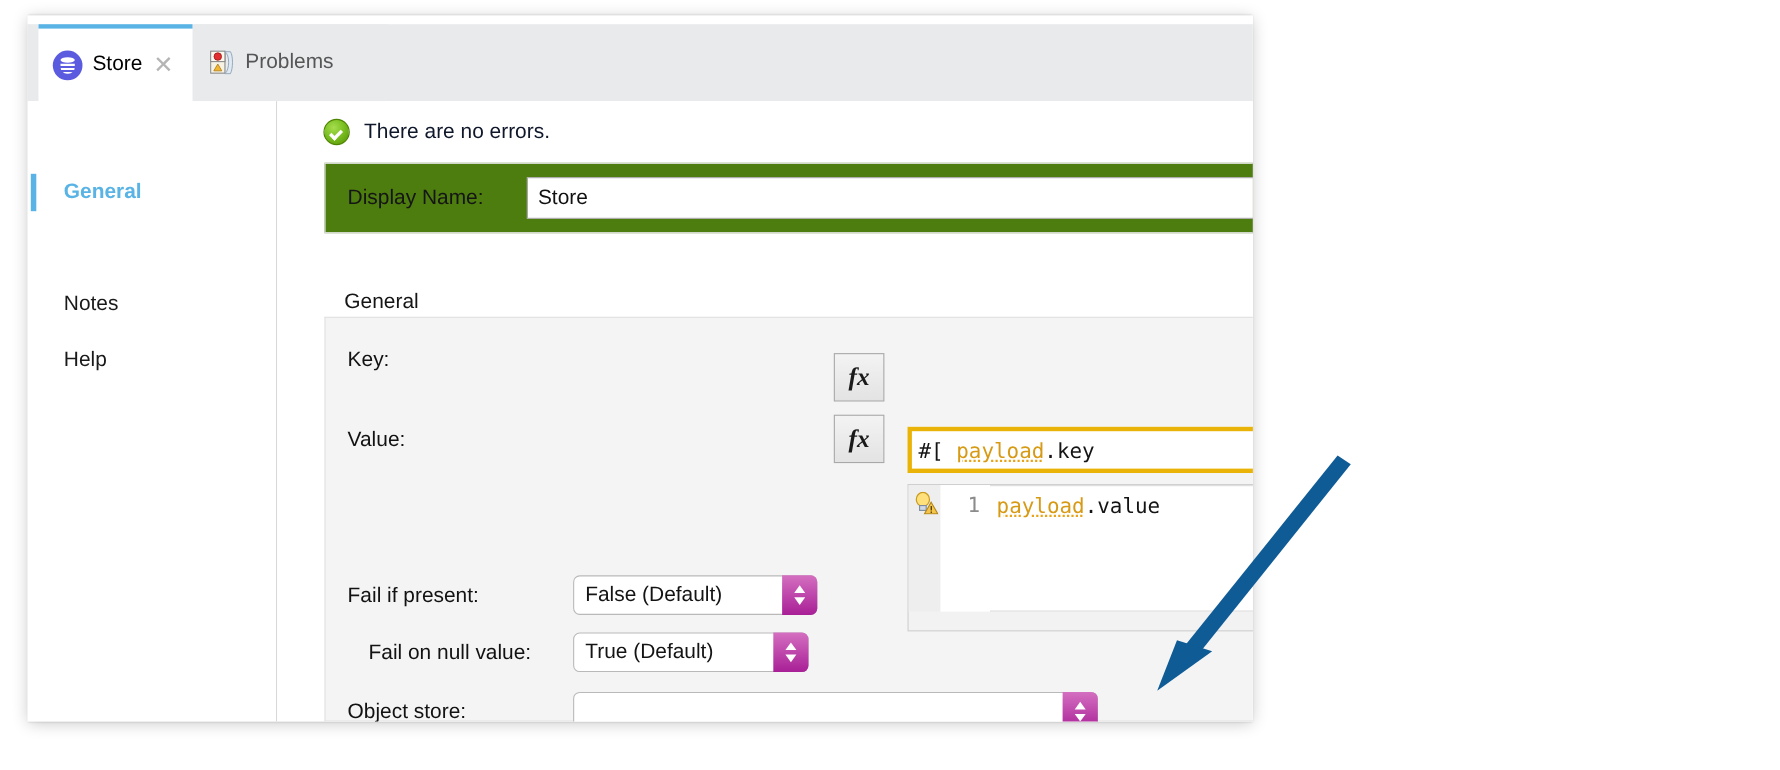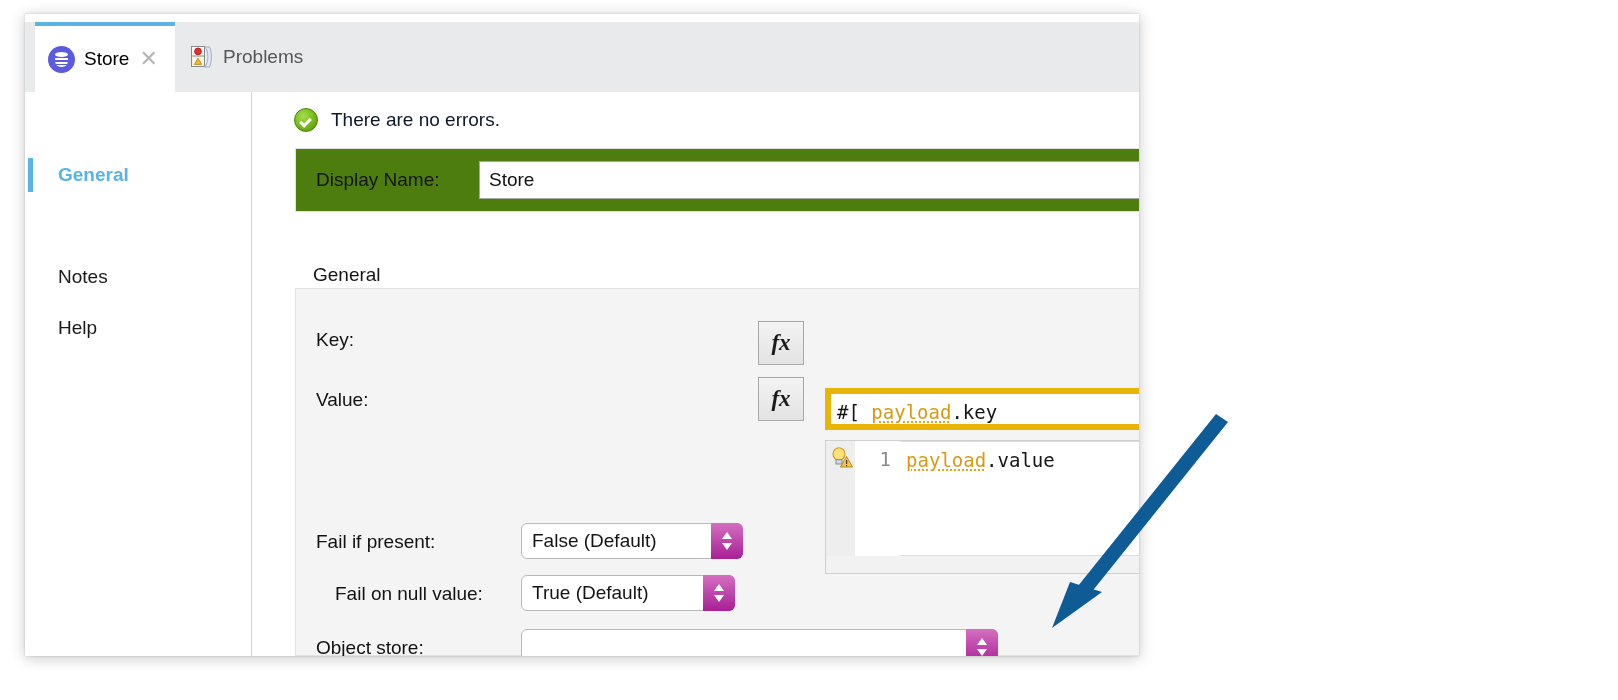--- a/index.html
+++ b/index.html
@@ -134,21 +134,21 @@
     position:absolute;width:46px;height:44px;
     background:linear-gradient(#f3f3f3,#e3e3e3);
     border:1px solid #a8a8a8;box-sizing:border-box;
     display:flex;align-items:center;justify-content:center;
     font-family:"Liberation Serif",serif;font-style:italic;
     font-size:23px;color:#1a1a1a;font-weight:bold;
   }
   
   #key-wrap{
     position:absolute;left:573px;top:296px;width:487px;height:42px;
-    border:6px solid #eab308;background:#ffffff;box-sizing:border-box;
+    border:4px solid #eab308;background:#ffffff;box-sizing:border-box;
   }
   #key-text{
     position:absolute;left:6px;top:7px;font-family:"DejaVu Sans Mono","Liberation Mono",monospace;
     font-size:19px;white-space:pre;
   }
   .hl-token{color:#d79a15;text-decoration:underline;text-decoration-style:dotted;
     text-decoration-color:#e8a317;text-underline-offset:3px;}
   .plain-token{color:#141414;}
   
   #val-outer{
@@ -238,21 +238,21 @@
 
     <div id="dn-box">
       <span id="dn-label">Display Name:</span>
       <input id="dn-input" type="text" value="Store" style="">
     </div>
 
     <span id="gen-title">General</span>
 
     <div id="gen-box">
 
-      <span class="row-label" style="left:20px;top:40px;">Key:</span>
+      <span class="row-label" style="left:20px;top:28px;">Key:</span>
       <div class="fx-btn" style="left:462px;top:32px;">
         <span>fx</span>
       </div>
 
       <span class="row-label" style="left:20px;top:100px;">Value:</span>
       <div class="fx-btn" style="left:462px;top:88px;">
         <span>fx</span>
       </div>
 
       <span class="row-label" style="left:20px;top:242px;">Fail if present:</span>

